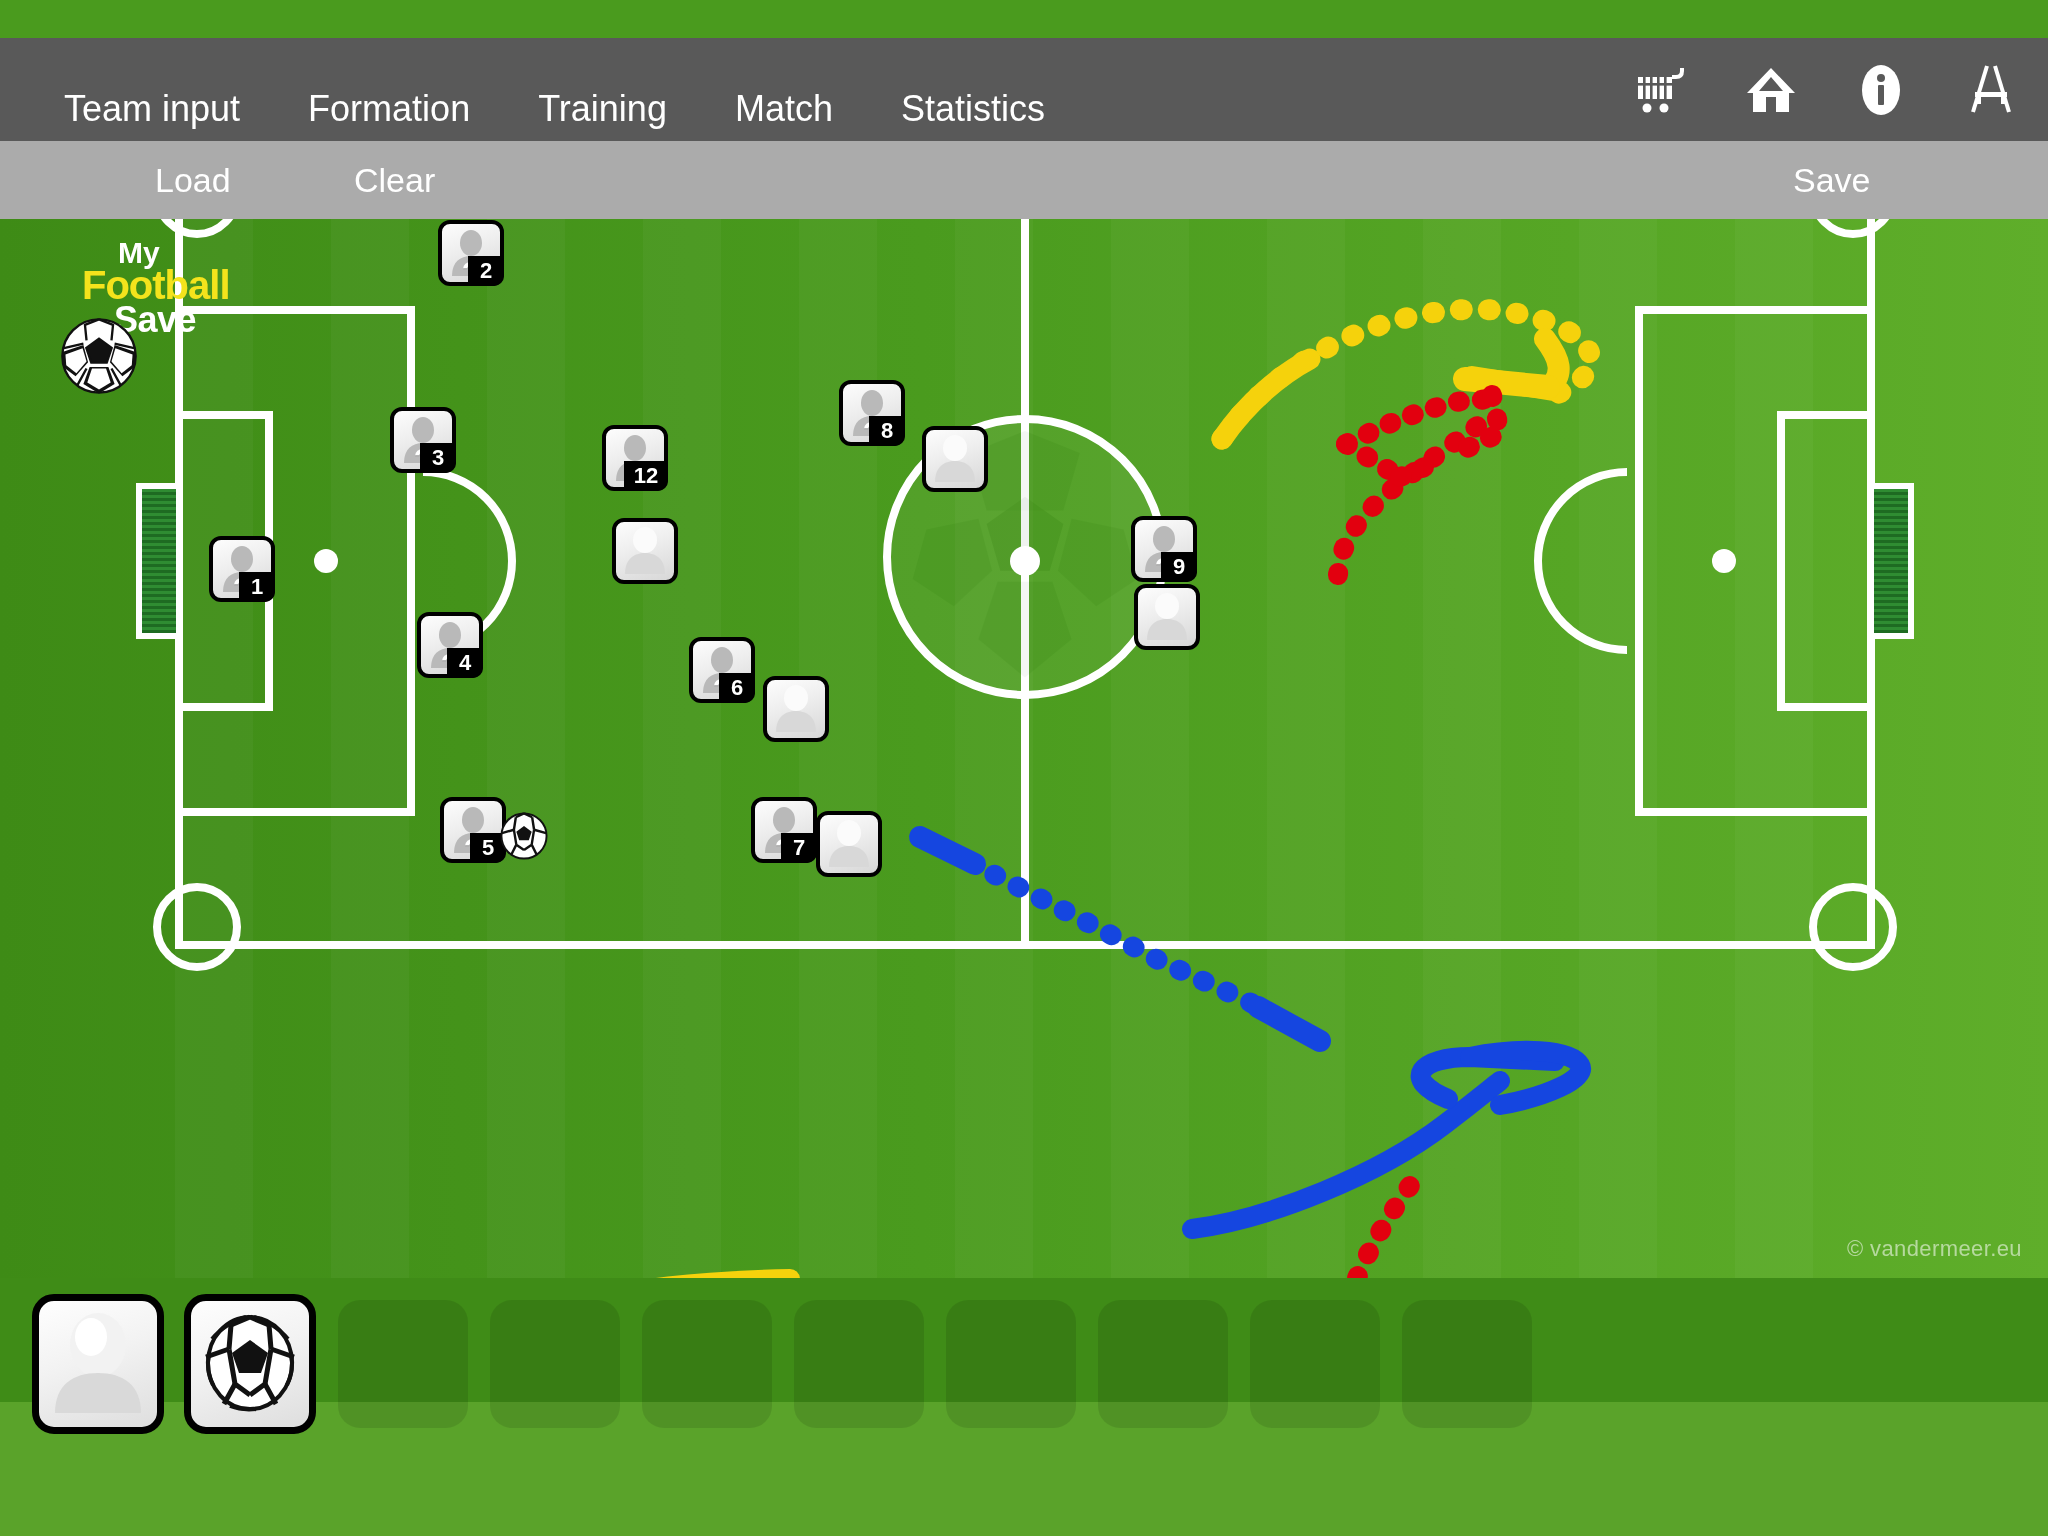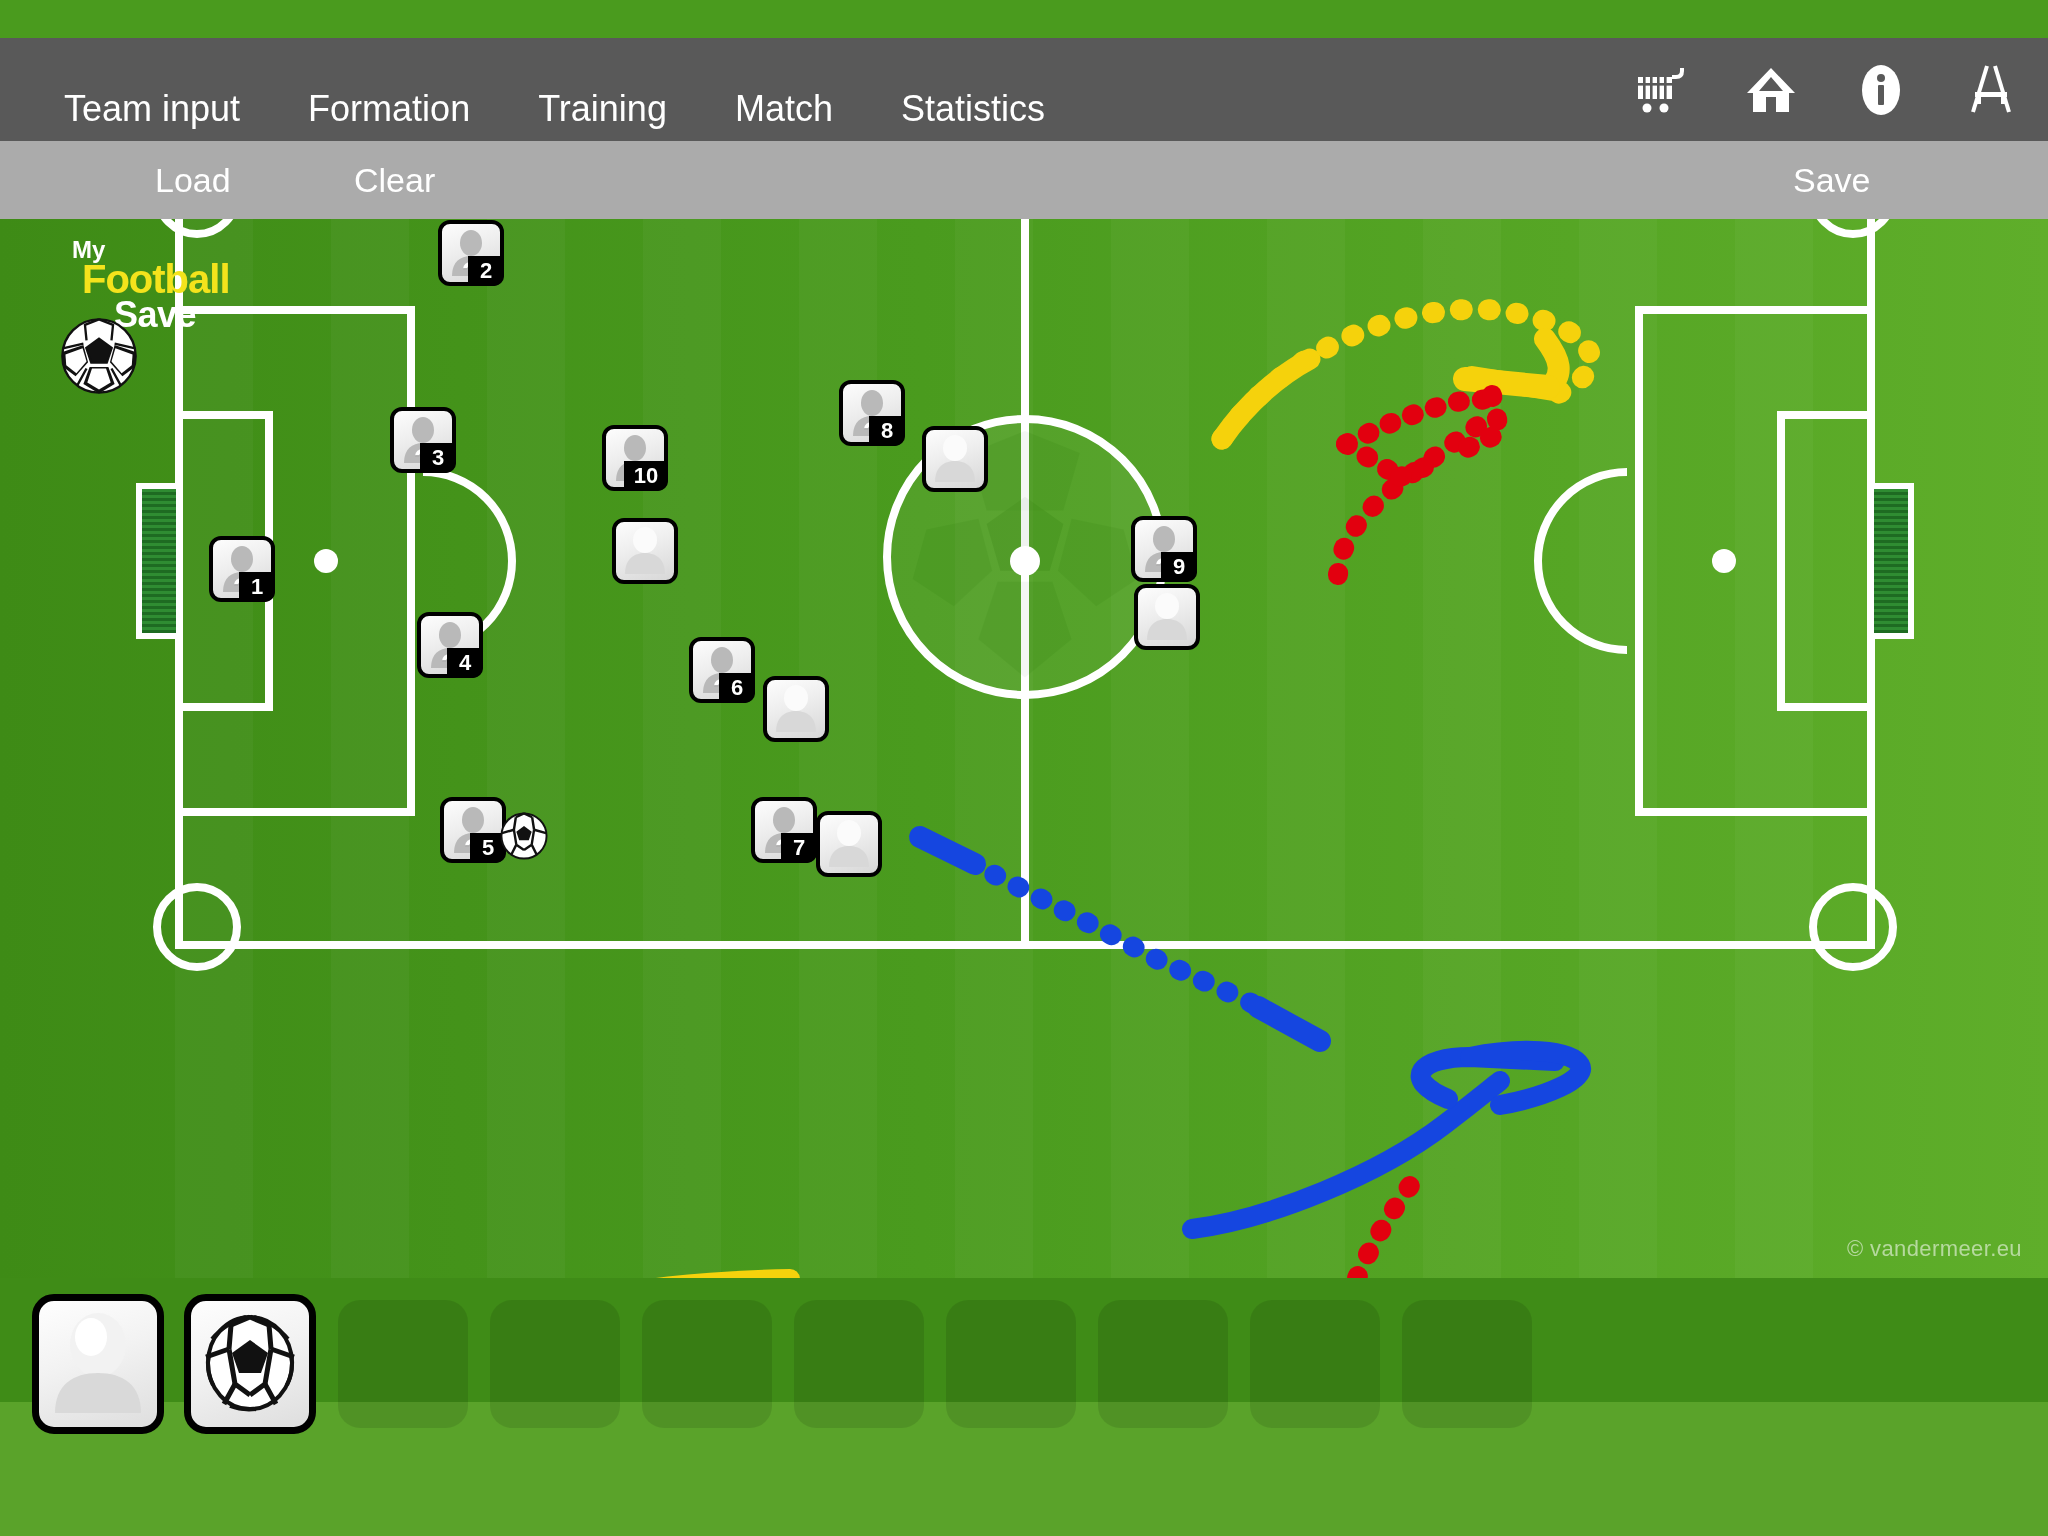--- a/index.html
+++ b/index.html
@@ -85,21 +85,21 @@
   .pitch-wrap {
     position:absolute; left:0; top:219px; width:2048px; height:1059px;
     background:linear-gradient(90deg,#3e8b16 0%, #4a9b1e 45%, #5fae2a 100%);
     overflow:hidden;
   }
   .stripes { position:absolute; inset:0; }
   .stripe { position:absolute; top:0; bottom:0; width:78px; background:rgba(255,255,255,0.035); }
 
   .logo { position:absolute; left:30px; top:20px; width:200px; height:140px; }
   .logo-text { position:absolute; left:42px; top:0px; width:160px; font-weight:bold; line-height:0.92; }
-  .logo-my { font-size:24px; color:#fff; display:block; }
+  .logo-my { font-size:30px; color:#fff; display:block; margin-left:46px;}
   .logo-football { font-size:40px; color:#f4e31c; display:block; margin-left:10px; letter-spacing:-1px;}
   .logo-coach { font-size:36px; color:#fff; display:block; margin-left:42px; letter-spacing:-0.5px;}
   .logo-ball { position:absolute; left:30px; top:78px; width:78px; height:78px; }
   .fl { position:absolute; background:#fff; }
 
   .copyright {
     position:absolute; right:26px; bottom:16px; color:rgba(255,255,255,0.55);
     font-size:22px; letter-spacing:.4px;
   }
 
@@ -533,21 +533,21 @@
       </div>
 
       <div class="player" style="left:602px;top:206px;">
         <span class="silh">
           <svg width="58" height="58" viewBox="0 0 58 58">
               <ellipse cx="29" cy="19" rx="11" ry="13" fill="#b9b9b9"></ellipse>
               <path d="M10 52 C10 38 18 32 29 32 C40 32 48 38 48 52 Z" fill="#b9b9b9"></path>
             </svg>
         </span>
         <span class="qmark">?</span>
-        <span class="badge" style="width:44px">10</span>
+        <span class="badge" style="width:44px">12</span>
       </div>
 
       <div class="player" style="left:612px;top:299px;">
         <span class="silh">
           <svg width="58" height="58" viewBox="0 0 58 58">
               <ellipse cx="29" cy="18" rx="12" ry="13" fill="#fbfbfb"></ellipse>
               <path d="M9 52 C9 37 18 31 29 31 C40 31 49 37 49 52 Z" fill="#d8d8d8"></path>
             </svg>
         </span>
       </div>

